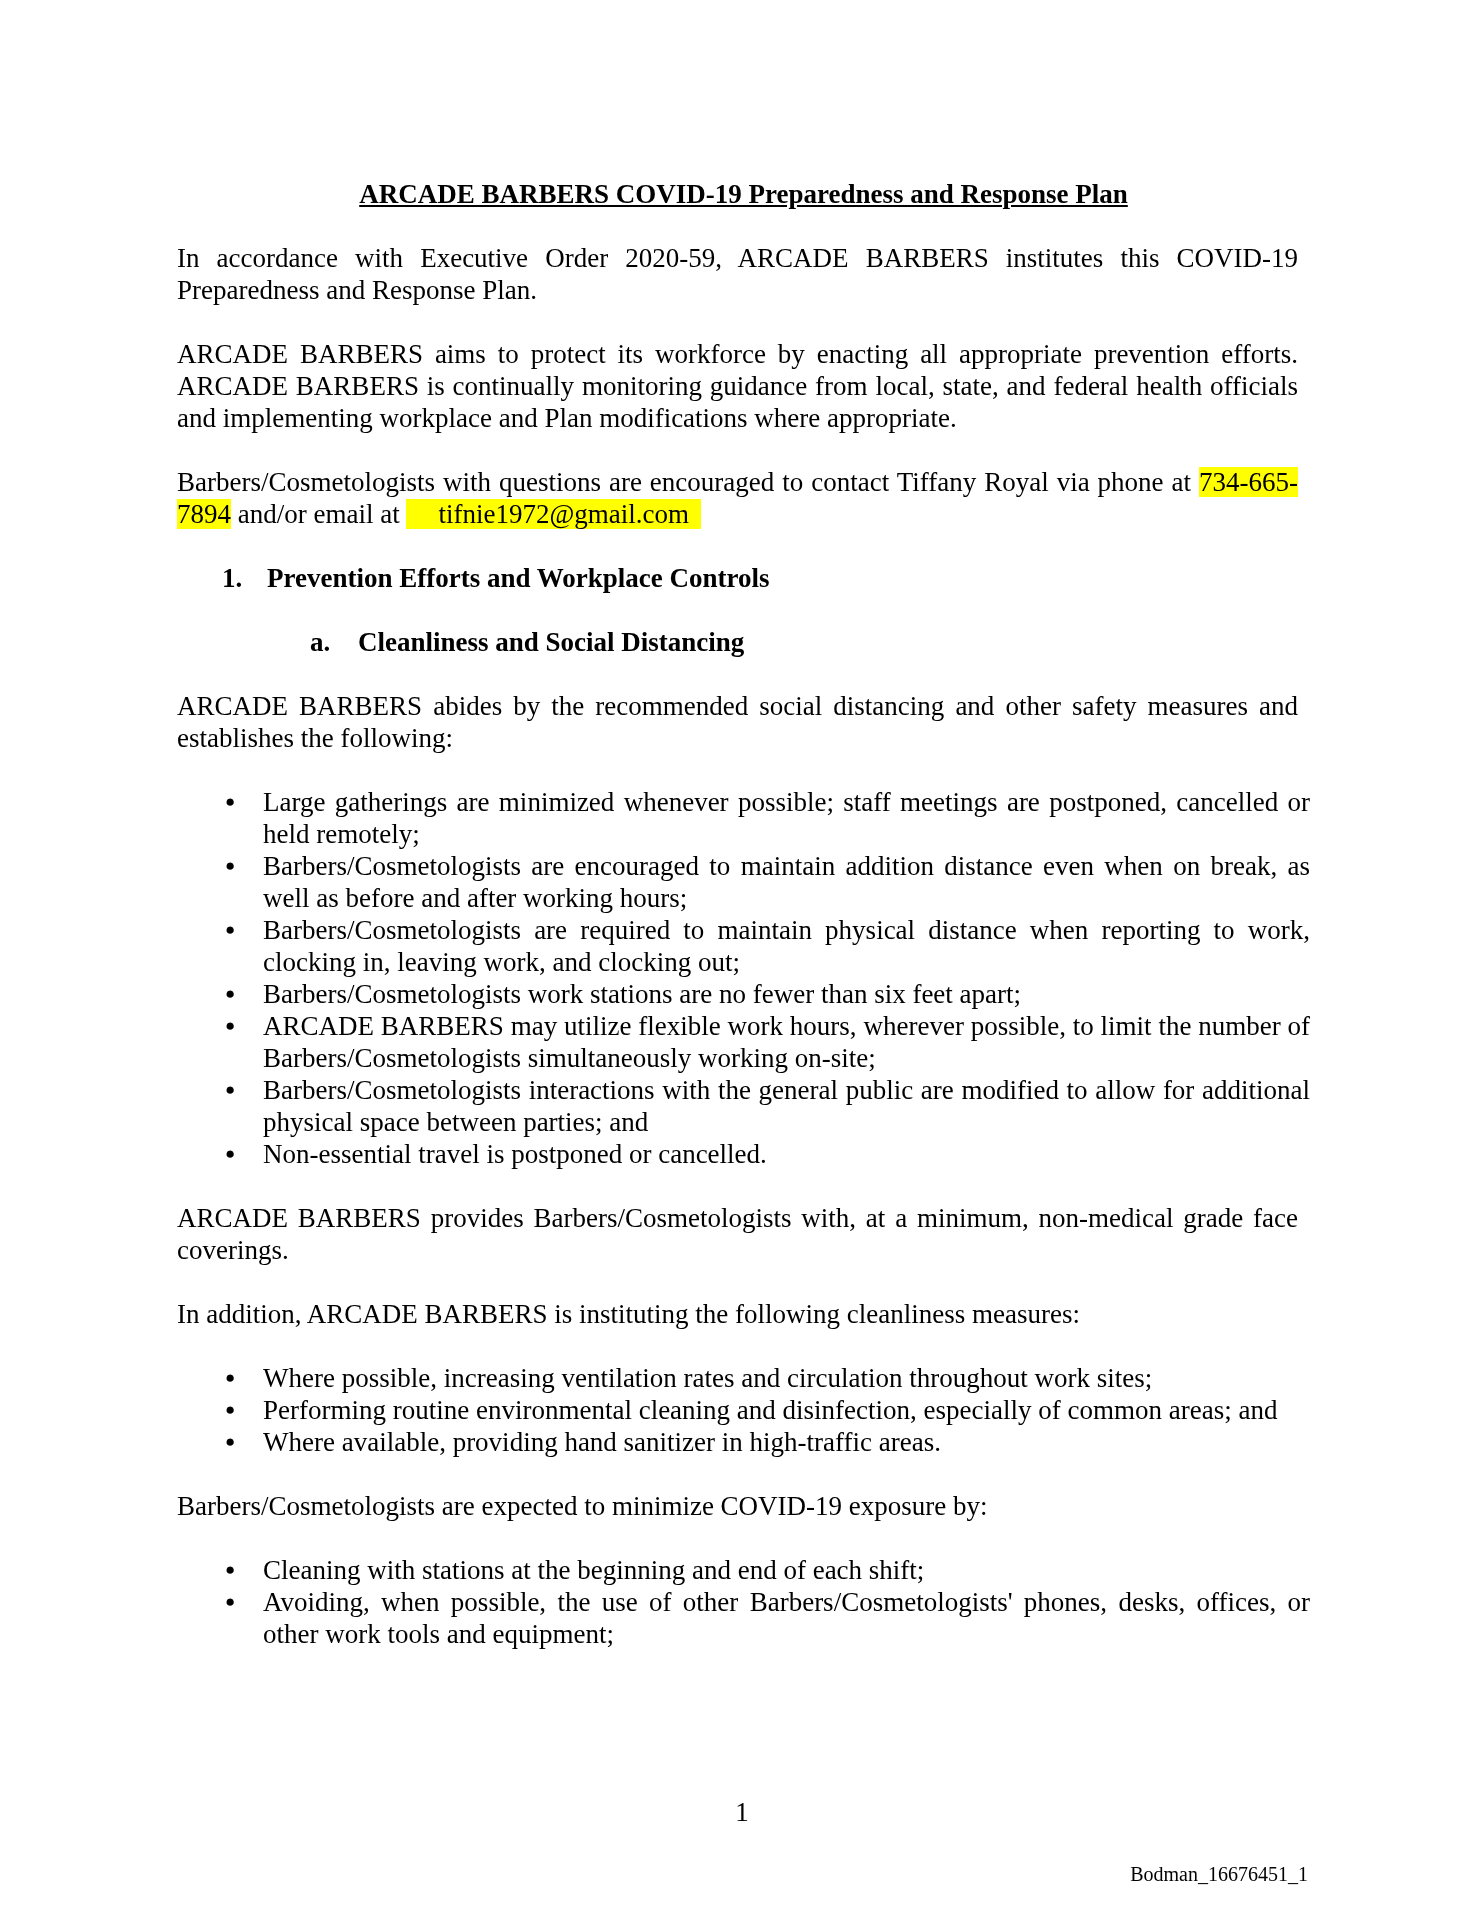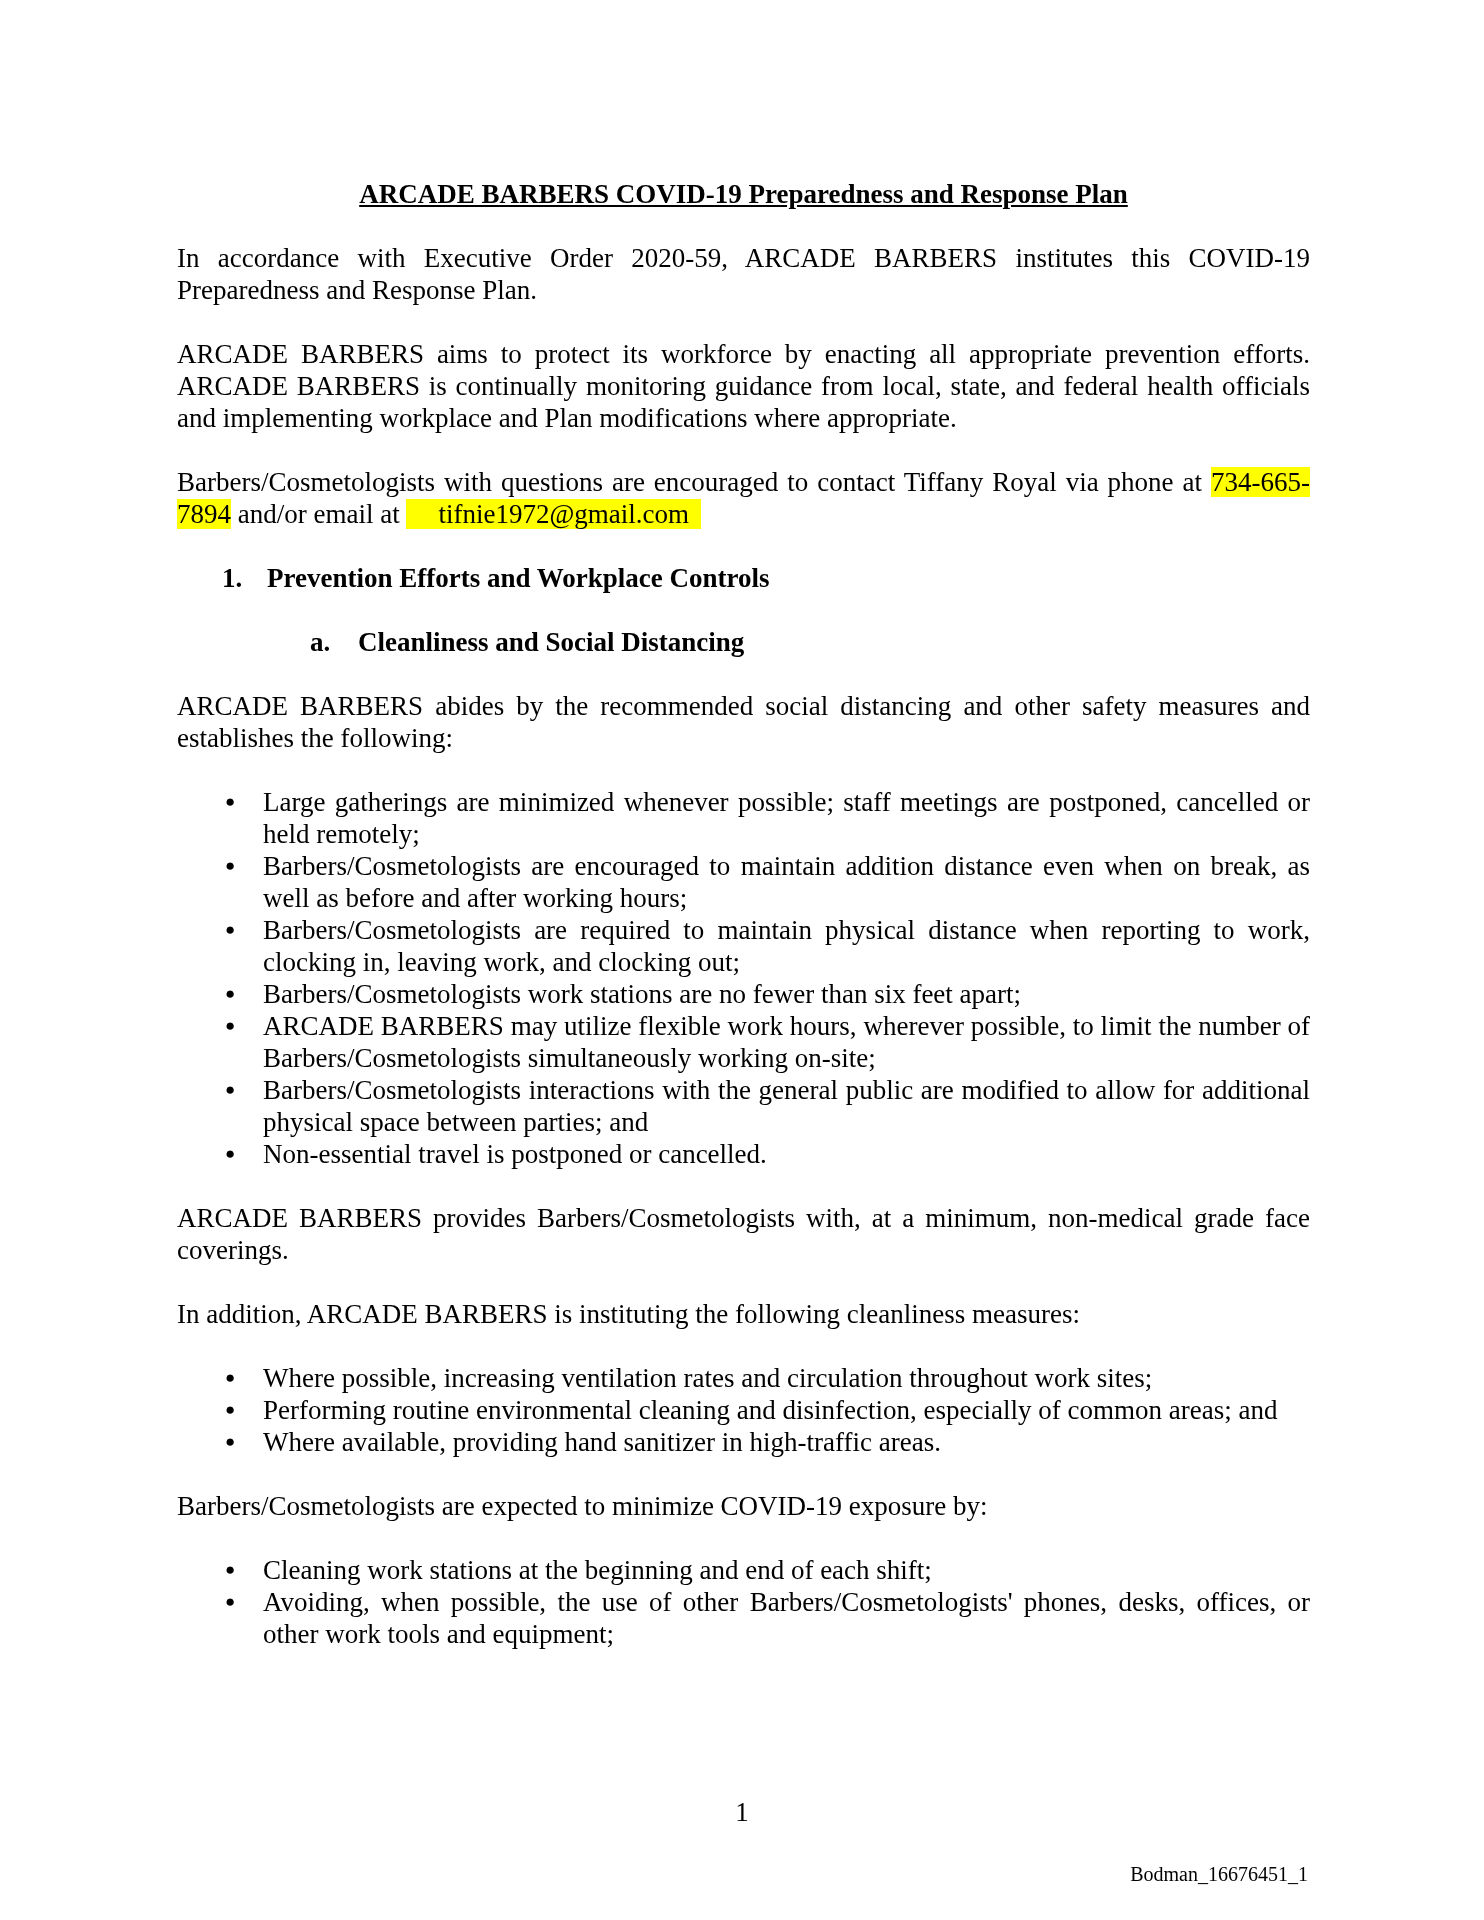--- a/index.html
+++ b/index.html
@@ -20,21 +20,21 @@
     top: 178px;
     width: 1133px;
   }
   .title {
     margin: 0;
     text-align: center;
     font-weight: bold;
   }
   .title .title-text { text-decoration: underline; }
   p.para {
-    margin: 32px 0 0 0;
+    margin: 32px 12px 0 0;
     text-align: justify;
     font-family: Liberation Serif, serif;
   }
   .heading {
     position: relative;
     margin-top: 32px;
     font-weight: bold;
   }
   .heading.h1 { padding-left: 90px; }
   .heading.h1 .marker { position: absolute; left: 45px; }
@@ -114,21 +114,21 @@
 
     <ul class="blist">
       <li><span class="bullet">●</span><span class="li-text">Where possible, increasing ventilation rates and circulation throughout work sites;</span></li>
       <li><span class="bullet">●</span><span class="li-text">Performing routine environmental cleaning and disinfection, especially of common areas; and</span></li>
       <li><span class="bullet">●</span><span class="li-text">Where available, providing hand sanitizer in high-traffic areas.</span></li>
     </ul>
 
     <p class="para">Barbers/Cosmetologists are expected to minimize COVID-19 exposure by:</p>
 
     <ul class="blist">
-      <li><span class="bullet">●</span><span class="li-text">Cleaning work stations at the beginning and end of each shift;</span></li>
+      <li><span class="bullet">●</span><span class="li-text">Cleaning with stations at the beginning and end of each shift;</span></li>
       <li><span class="bullet">●</span><span class="li-text">Avoiding, when possible, the use of other Barbers/Cosmetologists' phones, desks, offices, or other work tools and equipment;</span></li>
     </ul>
 
   </div>
 
   <div class="page-num">1</div>
   <div class="doc-id">Bodman_16676451_1</div>
 </div>
 
 </body></html>

